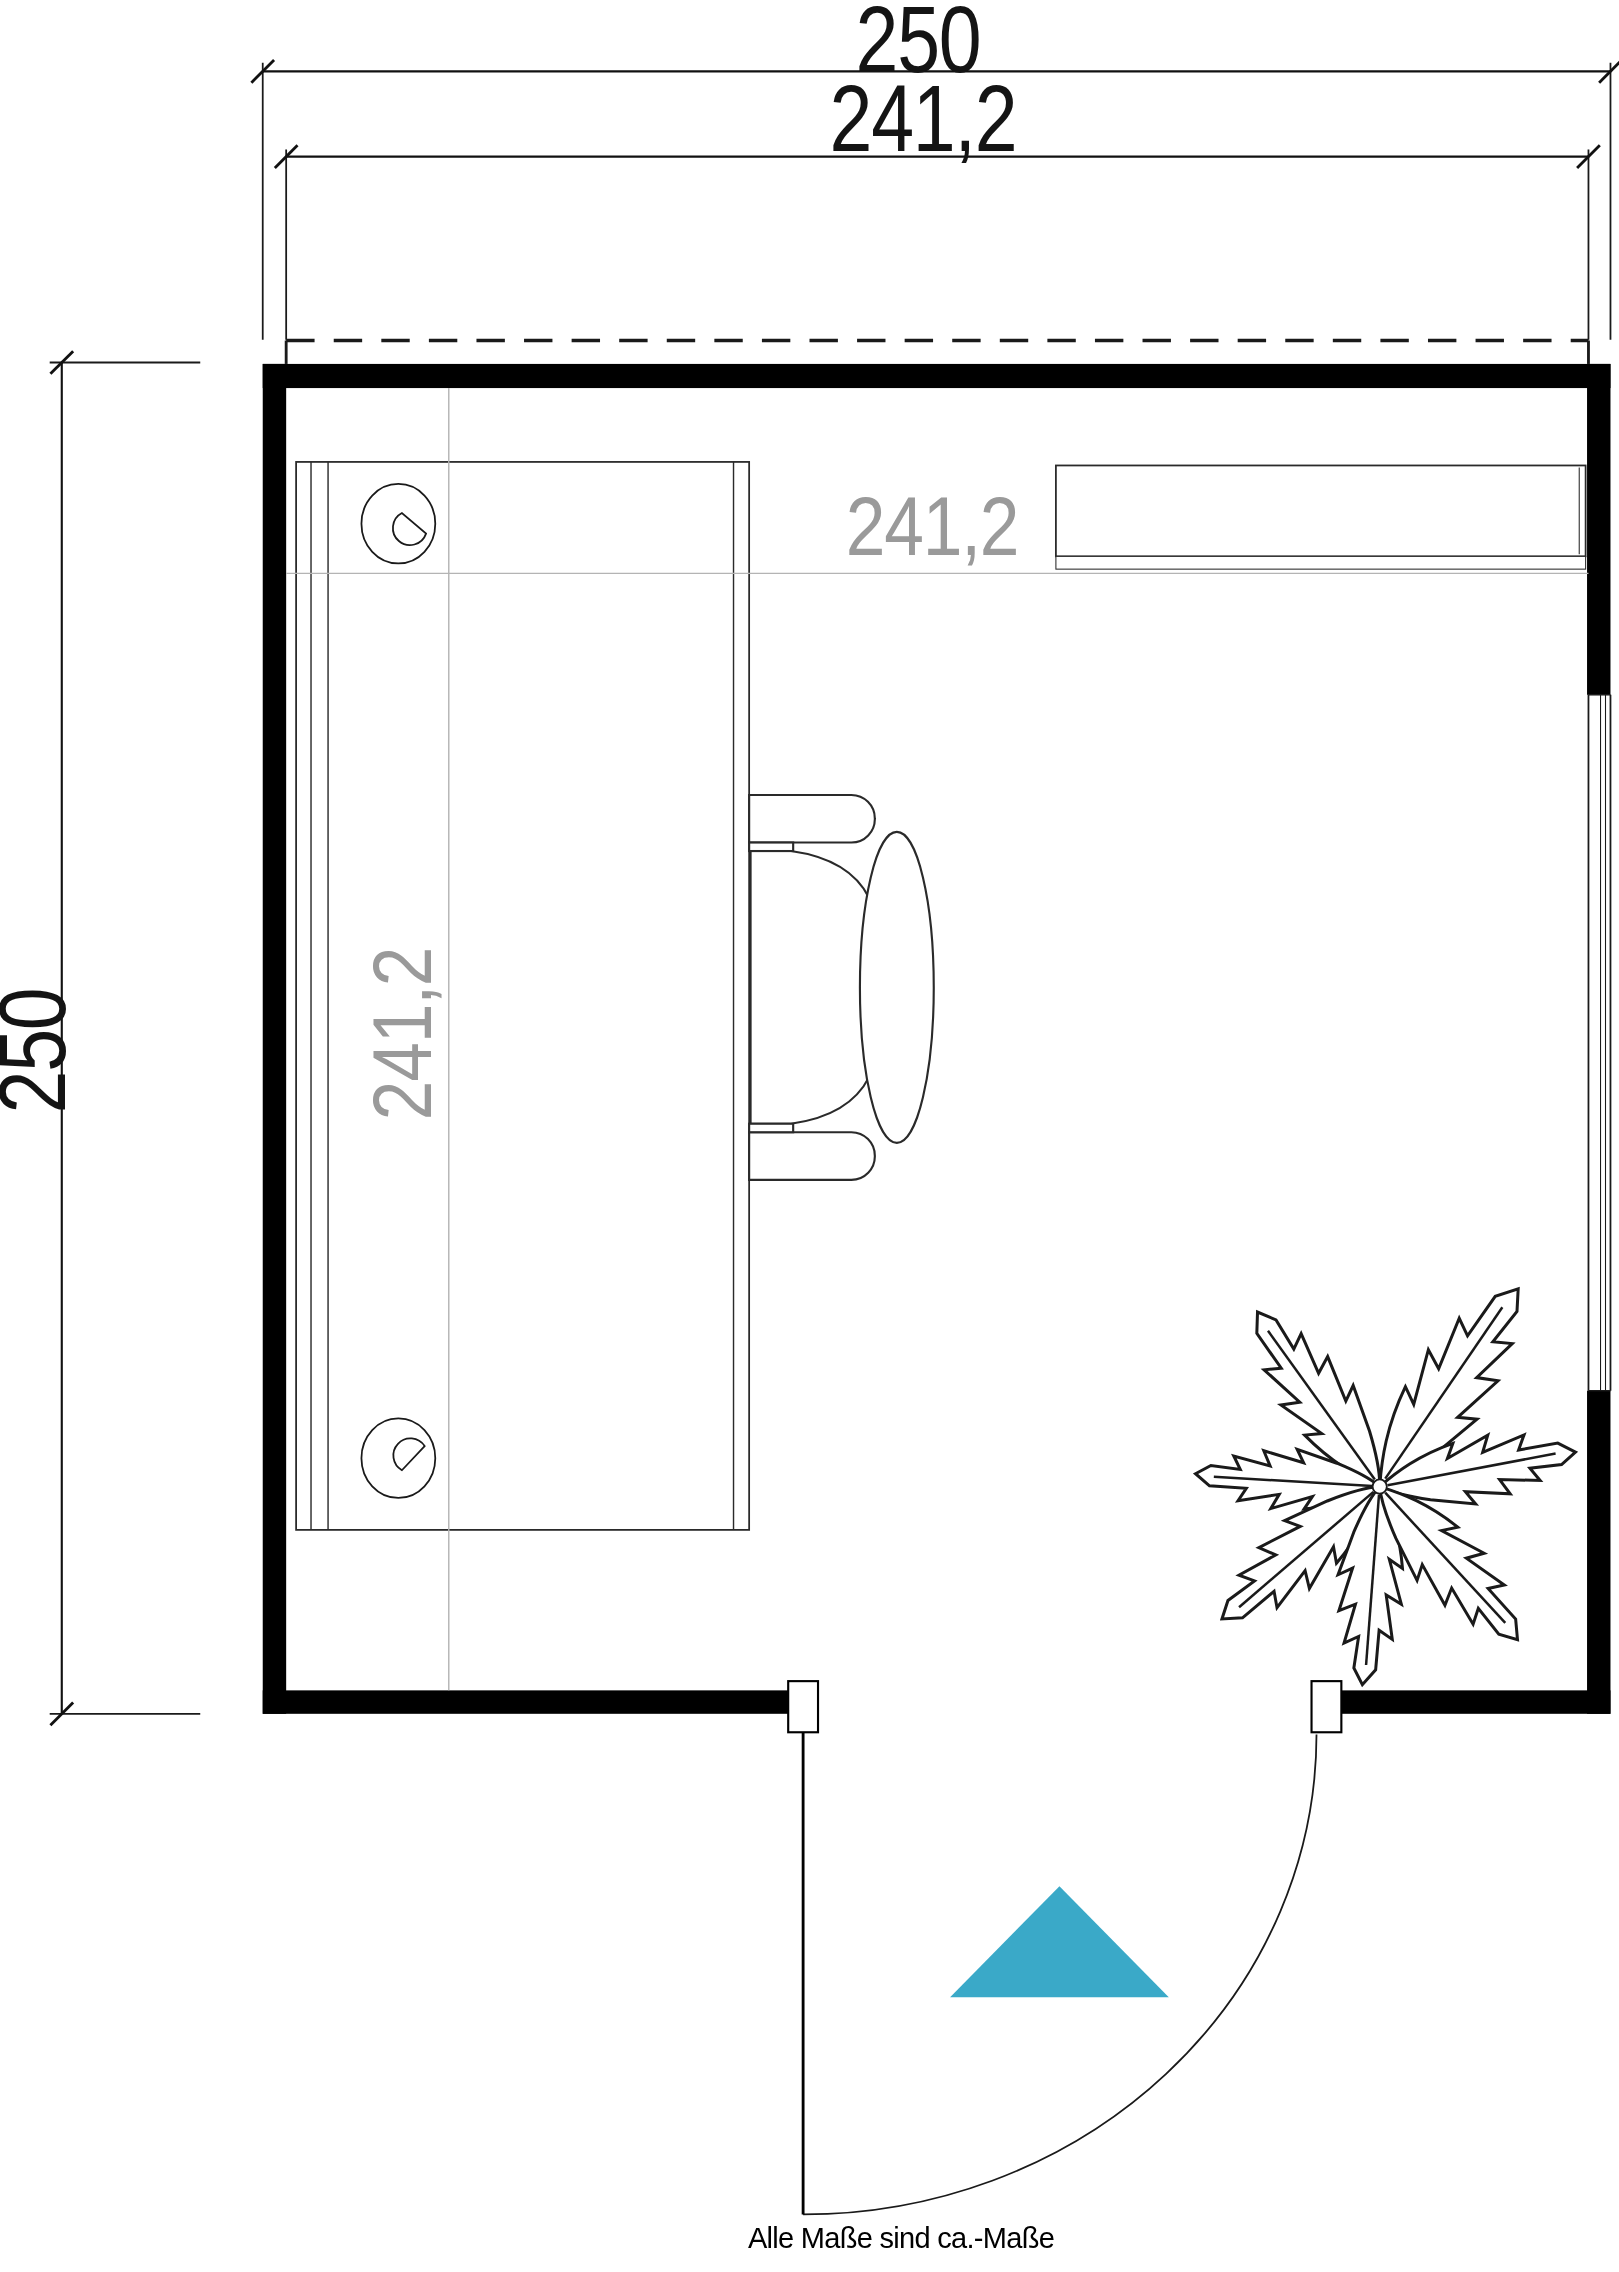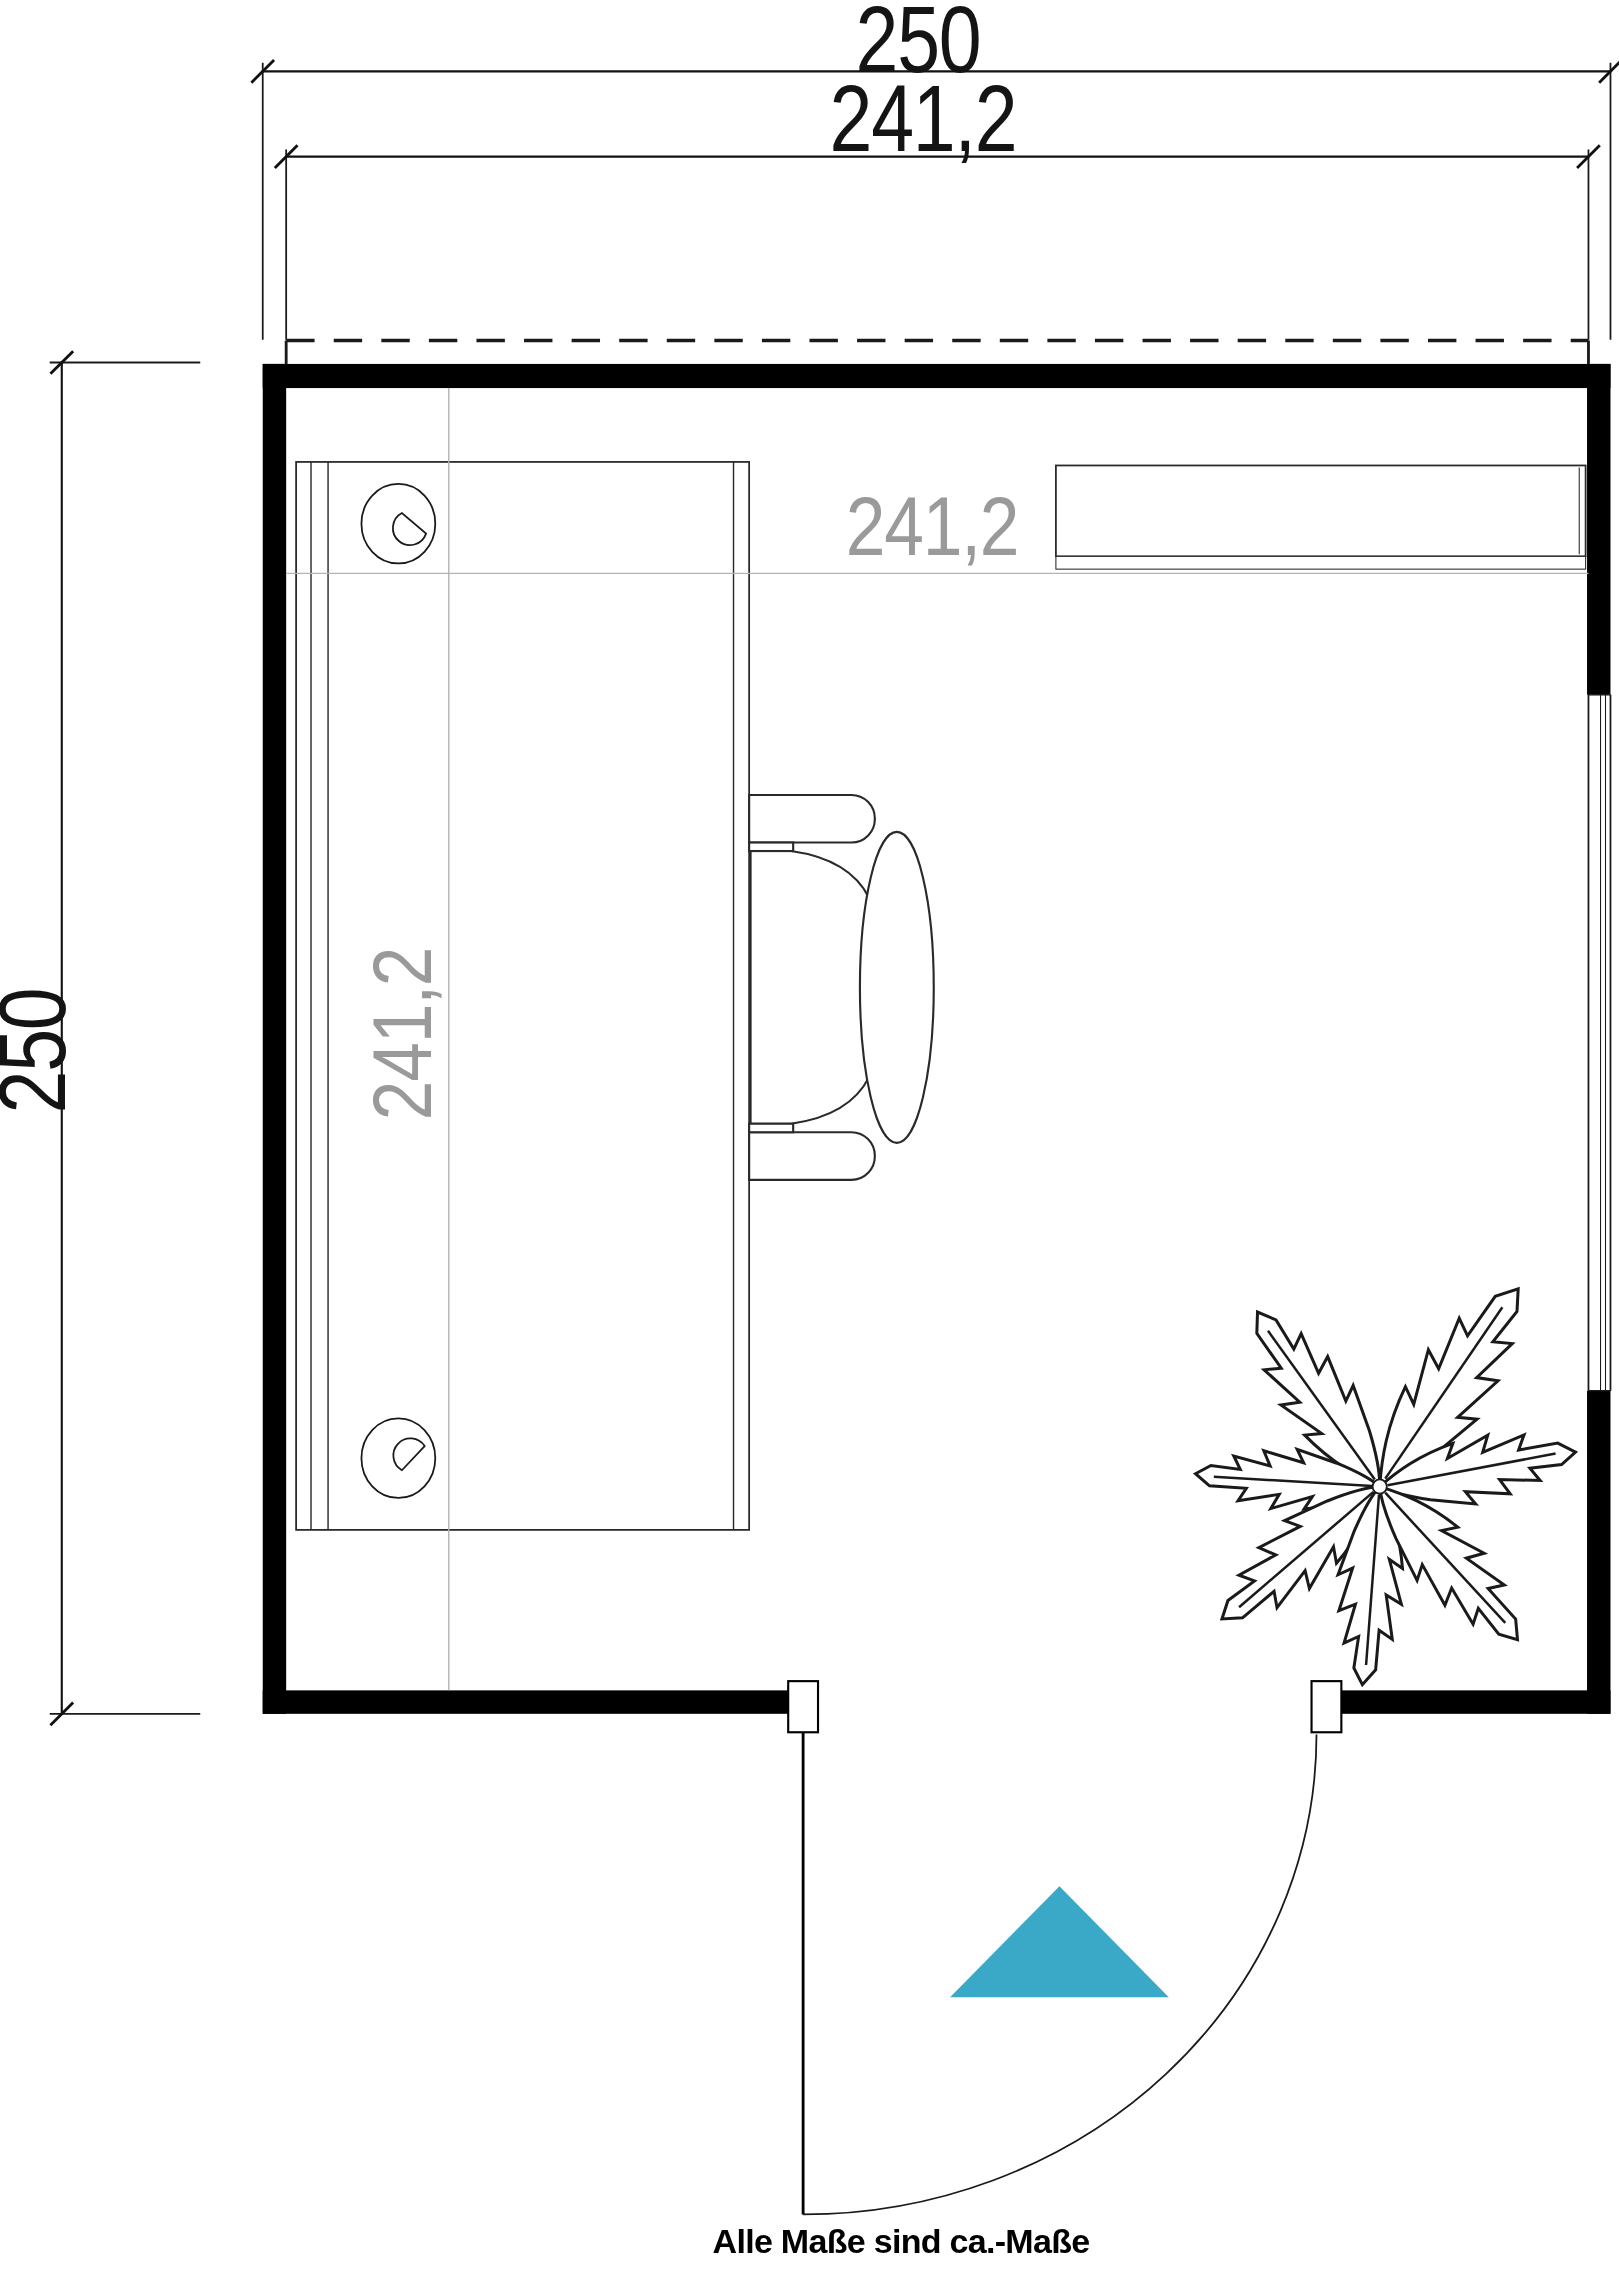--- a/index.html
+++ b/index.html
@@ -14,21 +14,21 @@
   }
   .dim-big{font-size:94px;}
   .dim-gray{font-size:84px;color:#9a9a9a;}
   .t-top-outer{left:918px;top:-7px;transform:translateX(-50%) scaleX(.82);}
   .t-top-inner{left:923px;top:72px;transform:translateX(-50%) scaleX(.82);}
   .t-left{left:33px;top:1051px;transform:translate(-50%,-50%) rotate(-90deg) scaleX(.82);}
   .t-int-h{left:932px;top:526px;transform:translate(-50%,-50%) scaleX(.85);}
   .t-int-v{left:402px;top:1034px;transform:translate(-50%,-50%) rotate(-90deg) scaleX(.85);}
   .footer-note{
     position:absolute;left:901px;top:2223px;transform:translateX(-50%);
-    font-size:34px;font-weight:700;letter-spacing:-0.7px;color:#000;line-height:1.1;
+    font-size:29px;font-weight:400;letter-spacing:-0.7px;color:#000;line-height:1.1;
   }
 </style>
 </head>
 <body>
 
 <div class="canvas">
 
   <svg width="1619" height="2273" viewBox="0 0 2280 3200">
 
     <g stroke="#1a1a1a" stroke-width="2.5">

